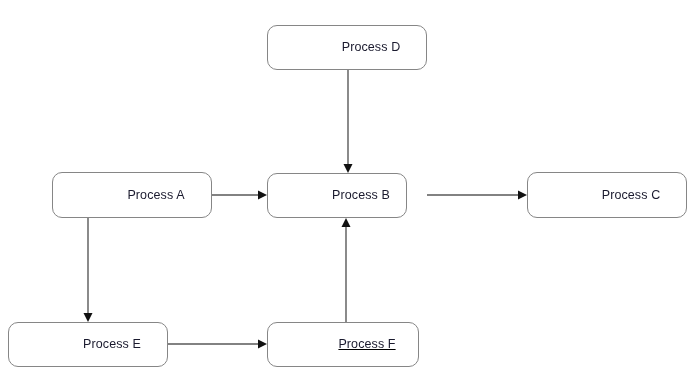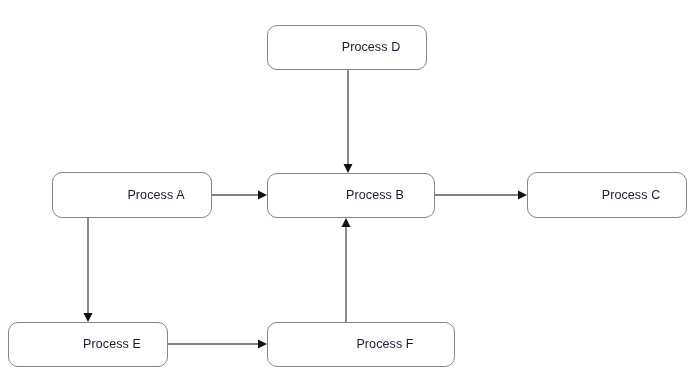--- a/index.html
+++ b/index.html
@@ -77,26 +77,26 @@
         <polygon points="346,218 341.5,227 350.5,227" fill="#111111"></polygon>
       </g>
     </svg>
 
   <div class="node" style="left: 267px; top: 25px; width: 160px; height: 45px; border-color: rgb(134, 134, 134); background: rgb(255, 255, 255);">
     <span class="node-label" style="color: rgb(26, 26, 46);">Process D</span>
   </div>
   <div class="node" style="left: 8px; top: 172px; width: 160px; height: 46px; border-color: rgb(134, 134, 134); background: rgb(255, 255, 255); margin-left: 44px;">
     <span class="node-label" style="color: rgb(26, 26, 46);">Process A</span>
   </div>
-  <div class="node" style="left: 267px; top: 173px; width: 168px; height: 45px; border-color: rgb(134, 134, 134); background: rgb(255, 255, 255);">
+  <div class="node" style="left: 267px; top: 173px; width: 140px; height: 45px; border-color: rgb(134, 134, 134); background: rgb(255, 255, 255);">
     <span class="node-label" style="color: rgb(26, 26, 46);">Process B</span>
   </div>
   <div class="node" style="left: 8px; top: 322px; width: 160px; height: 45px; border-color: rgb(134, 134, 134); background: rgb(255, 255, 255);">
     <span class="node-label" style="color: rgb(26, 26, 46);">Process E</span>
   </div>
   <div class="node" style="left: 527px; top: 172px; width: 160px; height: 46px; border-color: rgb(134, 134, 134); background: rgb(255, 255, 255);">
     <span class="node-label" style="color: rgb(26, 26, 46);">Process C</span>
   </div>
-  <div class="node" style="left: 267px; top: 322px; width: 188px; height: 45px; border-color: rgb(134, 134, 134); background: rgb(255, 255, 255);">
+  <div class="node" style="left: 267px; top: 322px; width: 152px; height: 45px; border-color: rgb(134, 134, 134); background: rgb(255, 255, 255); text-decoration: underline;">
     <span class="node-label" style="color: rgb(26, 26, 46);">Process F</span>
   </div>
 
 </div>
 
 </body></html>

